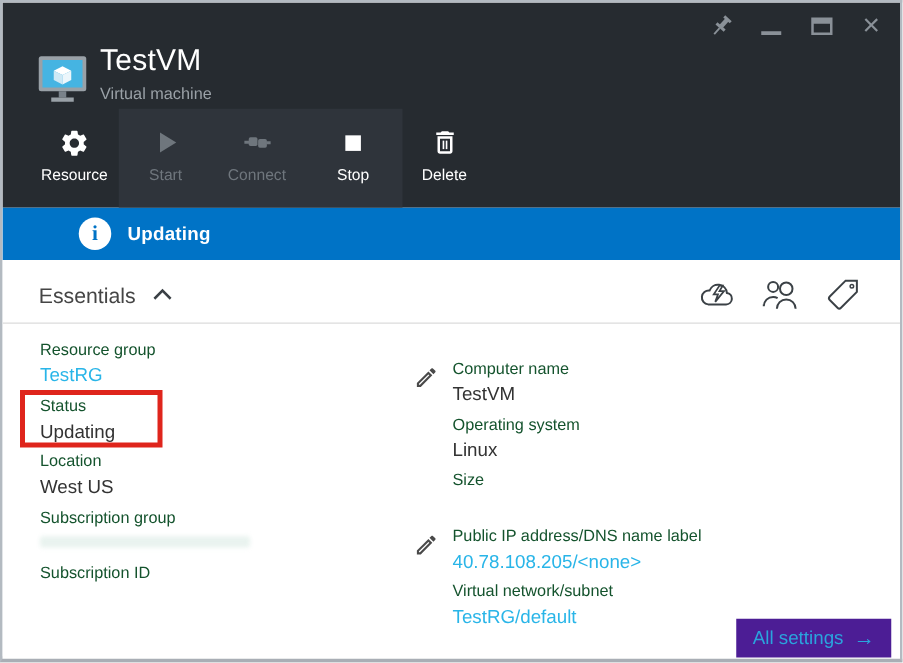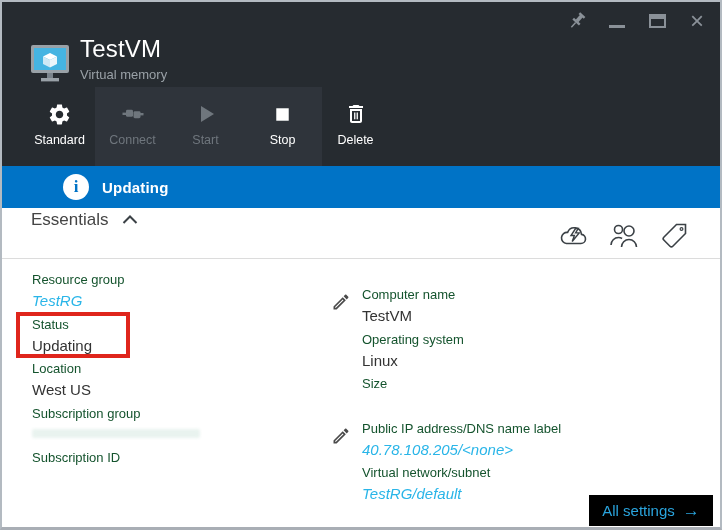--- a/index.html
+++ b/index.html
@@ -32,42 +32,42 @@
 
   
   .banner { height:42px; background:#0073c6; display:flex; align-items:center; padding-left:61px; }
   .info-circle { width:26px; height:26px; border-radius:50%; background:#fff; color:#0073c6;
     display:flex; align-items:center; justify-content:center; font-weight:700; font-size:17px; font-family:"Liberation Serif", serif; }
   .banner-text { margin-left:13px; color:#fff; font-size:15px; font-weight:700; letter-spacing:0.2px; }
 
   
   .content { position:relative; height:317px; background:#fff; }
   .ess-header { position:relative; height:51px; border-bottom:1px solid #dcdcdc; }
-  .ess-title-wrap { position:absolute; left:29px; top:2px; display:flex; align-items:center; gap:14px; cursor:pointer; }
+  .ess-title-wrap { position:absolute; left:29px; top:19px; display:flex; align-items:center; gap:14px; cursor:pointer; }
   .ess-title { font-size:17px; color:#454545; }
   .ess-icons { position:absolute; right:30px; top:13px; display:flex; gap:18px; color:#3b4146; }
   .ess-icon-btn { width:32px; height:28px; display:flex; align-items:center; justify-content:center; cursor:pointer; }
 
   .col { position:absolute; width:330px; }
   .col-left { left:30px; top:63px; }
   .col-right { left:360px; top:78px; }
   .field { height:44.6px; }
   .f-label { font-size:13px; line-height:17px; color:#14532d; }
   .f-value { font-size:15px; line-height:21px; color:#333; margin-top:2px; white-space:nowrap; }
-  .f-value.link { color:#29b5e8; cursor:pointer;font-style:italic; }
+  .f-value.link { color:#29b5e8; cursor:pointer; }
   .redacted { width:168px; height:9px; margin-top:7px; background:#e9f3ef; filter:blur(1.5px); border-radius:2px; }
 
   .pencil { position:absolute; left:329px; color:#4a4a4a; cursor:pointer; }
   .pencil-1 { top:84px; }
   .pencil-2 { top:218px; }
 
   .hl-red { position:absolute; left:14px; top:104px; width:114px; height:46px; border:4px solid #df251c; }
 
   .all-settings { position:absolute; right:7px; top:287px; width:124px; height:31px;
-    background:#000000; color:#2aa4dd; font-size:15px; display:flex; align-items:center; justify-content:center; gap:8px; cursor:pointer; }
+    background:#4c1d95; color:#2aa4dd; font-size:15px; display:flex; align-items:center; justify-content:center; gap:8px; cursor:pointer; }
   .all-settings .arrow { font-weight:700; font-size:17px; line-height:15px; }
 </style>
 </head>
 <body>
 
 <div class="window">
 
   <div class="header">
 
     <div class="win-controls">
@@ -99,54 +99,54 @@
         <polygon points="21,11 28,14.5 21,18 14,14.5" fill="#ffffff"></polygon>
         <polygon points="14,14.5 21,18 21,25.5 14,22" fill="#cfe9f5"></polygon>
         <polygon points="28,14.5 21,18 21,25.5 28,22" fill="#ecf6fb"></polygon>
         <rect x="18" y="31" width="6" height="5" fill="#79828a"></rect>
         <rect x="12" y="36" width="18" height="3.4" fill="#99a1a7"></rect>
       </svg>
     </div>
 
     <div class="titles">
       <div class="page-title">TestVM</div>
-      <div class="page-subtitle">Virtual memory</div>
+      <div class="page-subtitle">Virtual machine</div>
     </div>
 
     <div class="toolbar">
       <div class="disabled-group-bg"></div>
 
       <div class="tb-btn">
         <span class="tb-ico">
           <svg width="25" height="25" viewBox="0 0 24 24" fill="currentColor">
               <path d="M19.14 12.94c.04-.3.06-.61.06-.94 0-.32-.02-.64-.07-.94l2.03-1.58c.18-.14.23-.41.12-.61l-1.92-3.32c-.12-.22-.37-.29-.59-.22l-2.39.96c-.5-.38-1.03-.7-1.62-.94l-.36-2.54c-.04-.24-.24-.41-.48-.41h-3.84c-.24 0-.43.17-.47.41l-.36 2.54c-.59.24-1.13.57-1.62.94l-2.39-.96c-.22-.08-.47 0-.59.22L2.74 8.87c-.12.21-.08.47.12.61l2.03 1.58c-.05.3-.09.63-.09.94s.02.64.07.94l-2.03 1.58c-.18.14-.23.41-.12.61l1.92 3.32c.12.22.37.29.59.22l2.39-.96c.5.38 1.03.7 1.62.94l.36 2.54c.05.24.24.41.48.41h3.84c.24 0 .44-.17.47-.41l.36-2.54c.59-.24 1.13-.56 1.62-.94l2.39.96c.22.08.47 0 .59-.22l1.92-3.32c.12-.22.07-.47-.12-.61l-2.01-1.58zM12 15.6c-1.98 0-3.6-1.62-3.6-3.6s1.62-3.6 3.6-3.6 3.6 1.62 3.6 3.6-1.62 3.6-3.6 3.6z"></path>
             </svg>
         </span>
-        <span class="tb-label">Standard</span>
+        <span class="tb-label">Resource</span>
+      </div>
+
+      <div class="tb-btn disabled">
+        <span class="tb-ico">
+          <svg width="24" height="24" viewBox="0 0 24 24" fill="currentColor">
+              <polygon points="7,4 20,12 7,20"></polygon>
+            </svg>
+        </span>
+        <span class="tb-label">Start</span>
       </div>
 
       <div class="tb-btn disabled">
         <span class="tb-ico">
           <svg width="24" height="24" viewBox="0 0 24 24" fill="currentColor">
             <rect x="1.5" y="10.6" width="4" height="2.4"></rect>
             <rect x="5" y="7.8" width="7" height="7" rx="1.4"></rect>
             <rect x="12.5" y="9.2" width="7" height="7" rx="1.4"></rect>
             <rect x="19" y="11" width="3.5" height="2.4"></rect>
           </svg>
         </span>
         <span class="tb-label">Connect</span>
-      </div>
-
-      <div class="tb-btn disabled">
-        <span class="tb-ico">
-          <svg width="24" height="24" viewBox="0 0 24 24" fill="currentColor">
-              <polygon points="7,4 20,12 7,20"></polygon>
-            </svg>
-        </span>
-        <span class="tb-label">Start</span>
       </div>
 
 
       <div class="tb-btn stop-gap">
         <span class="tb-ico">
           <svg width="23" height="23" viewBox="0 0 24 24" fill="currentColor">
               <rect x="5.5" y="5.5" width="13" height="13"></rect>
             </svg>
         </span>
         <span class="tb-label">Stop</span>

